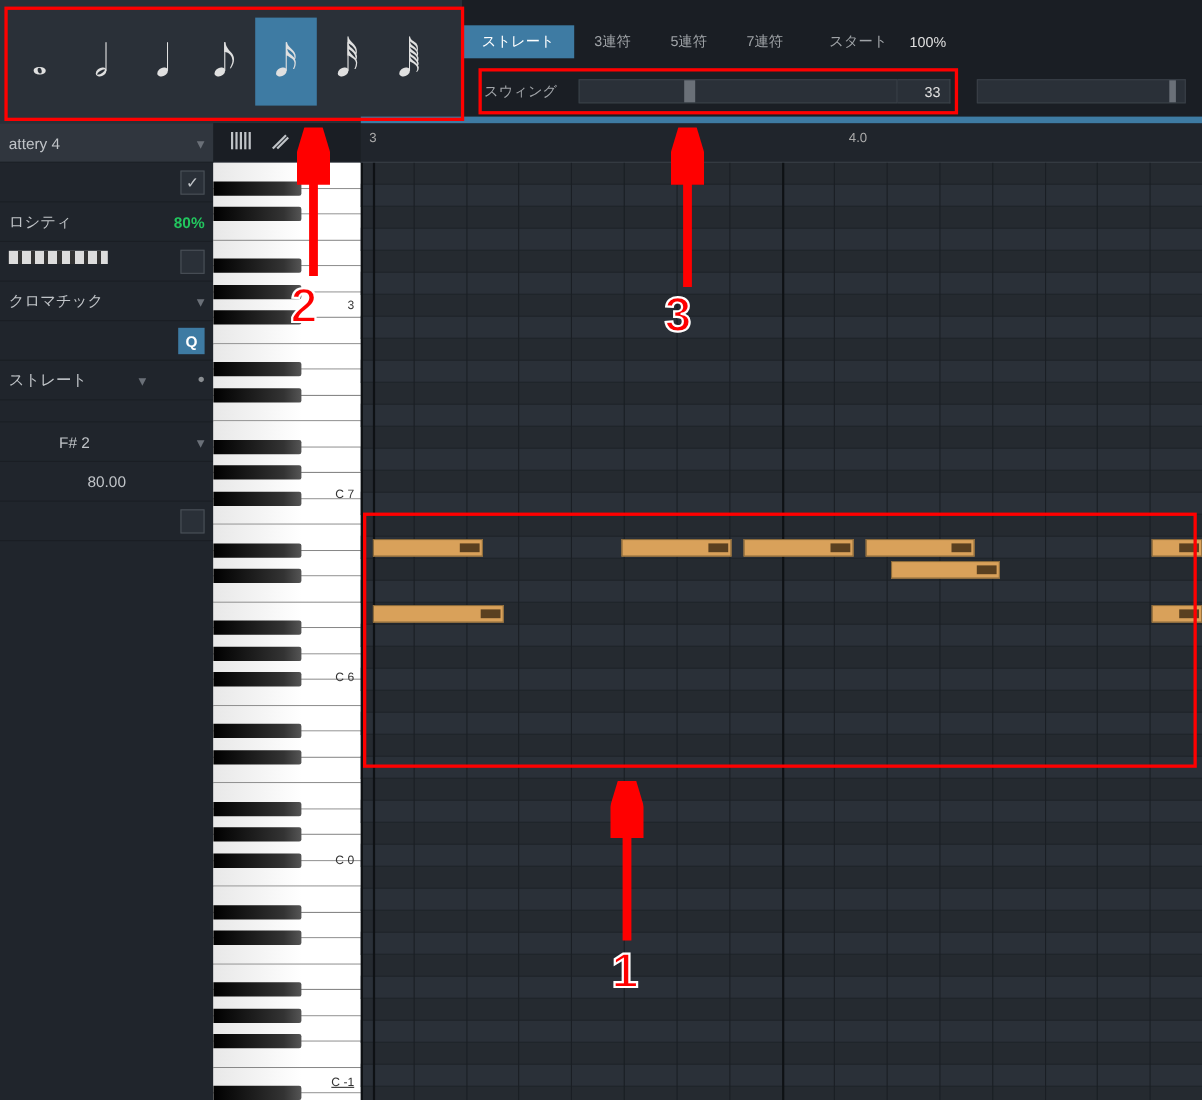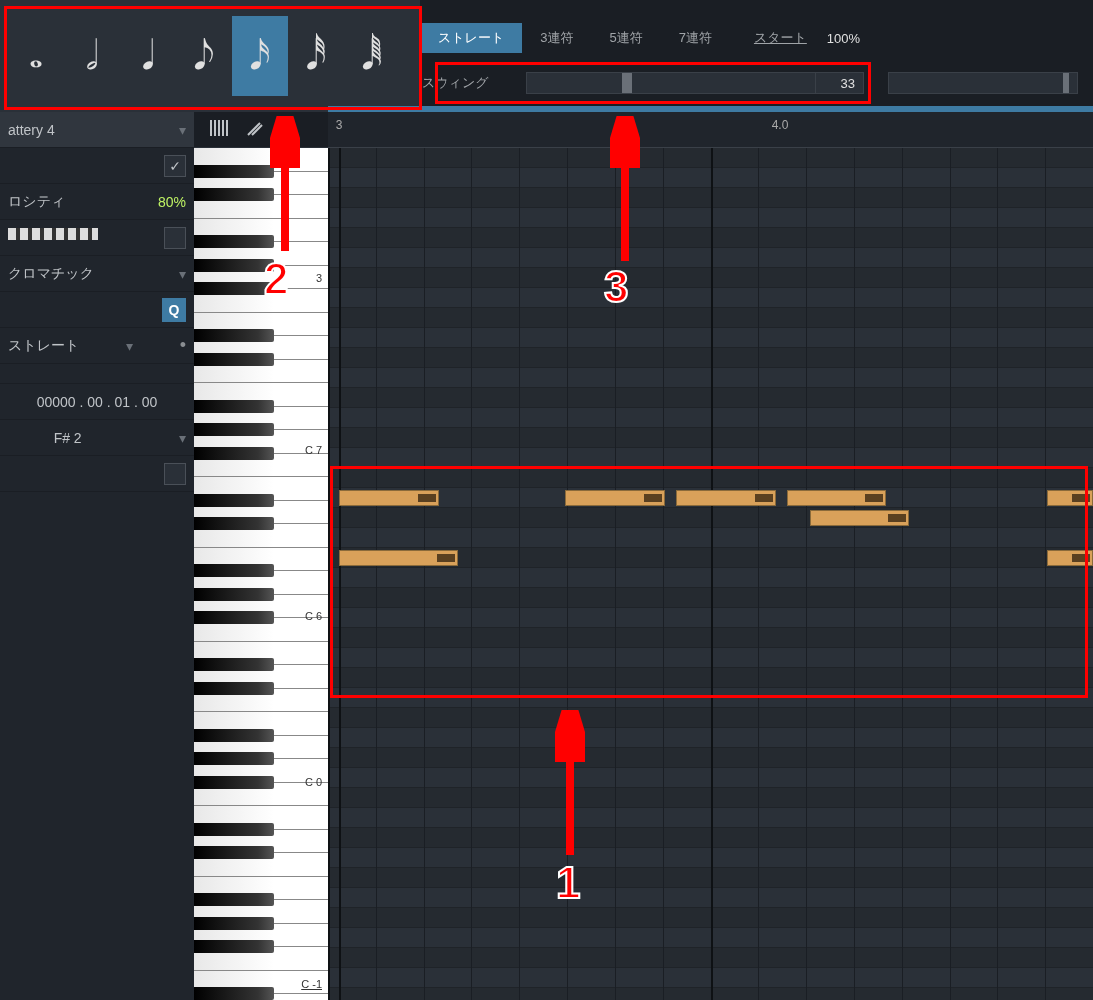--- a/index.html
+++ b/index.html
@@ -54,37 +54,36 @@
   color: #a0a4a8;
   cursor: pointer;
 }
 .feel-tab.active {
   background: #3e7ba3;
   color: #fff;
 }
 .feel-label {
   margin-left: 24px;
   color: #a0a4a8;
-  text-decoration: underline;
 }
 .feel-pct {
   margin-left: 20px;
   color: #e0e0e0;
 }
 .swing-row {
   display: flex;
   align-items: center;
   height: 42px;
   margin-top: 8px;
   padding-left: 0;
   gap: 0;
 }
 .swing-label {
   width: 106px;
-  padding-left: 2px;
+  padding-left: 20px;
   color: #a0a4a8;
 }
 .swing-slider {
   width: 290px;
   height: 22px;
   background: #2a3038;
   position: relative;
   border: 1px solid #3a4048;
 }
 .swing-handle {
@@ -157,21 +156,22 @@
 }
 .check-box {
   width: 22px; height: 22px;
   background: #2a3038;
   border: 1px solid #4a5058;
   display: flex; align-items: center; justify-content: center;
   margin-left: auto;
 }
 .sidebar-value {
   margin-left: auto;
-  color: #bef264;
+  color: #22c55e;
+  font-weight: bold;
 }
 .mini-kbd {
   width: 90px; height: 20px;
   background: linear-gradient(#ddd 0 60%, transparent 60%);
   position: relative;
 }
 .mini-kbd::after {
   content: "";
   position: absolute;
   inset: 0;
@@ -392,26 +392,26 @@
     <div class="sidebar-row">
       <span class="q-btn">Q</span>
     </div>
     <div class="sidebar-row">
       <span>ストレート</span>
       <span class="dropdown-arrow">▾</span>
       <span class="dot">•</span>
     </div>
     <div class="sidebar-row" style="height:20px"></div>
     <div class="sidebar-row">
-        <span style="margin:0 auto">00000 . 00 . 01 . 00</span>
-      </div>
-    <div class="sidebar-row">
       <span style="margin:0 auto">F# 2</span>
       <span class="dropdown-arrow">▾</span>
     </div>
+    <div class="sidebar-row">
+        <span style="margin:0 auto">80.00</span>
+      </div>
     <div class="sidebar-row">
       <span class="small-box" style="margin-left:auto"></span>
     </div>
   </div>
 
   <div class="piano-col">
     <div class="piano-tools">
       <span style="color:#c0c4c8">
         <svg width="20" height="16" viewBox="0 0 20 16">
             <rect x="0" y="0" width="2" height="16" fill="currentColor"></rect>

